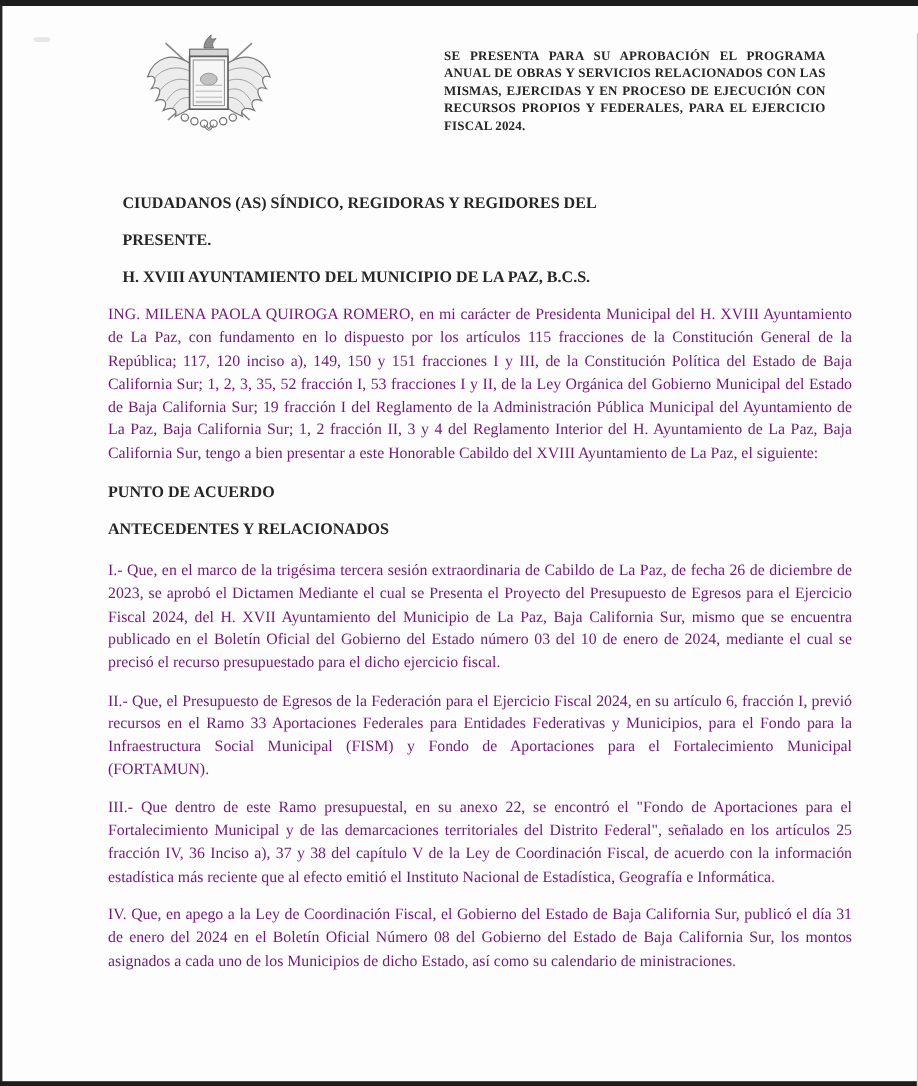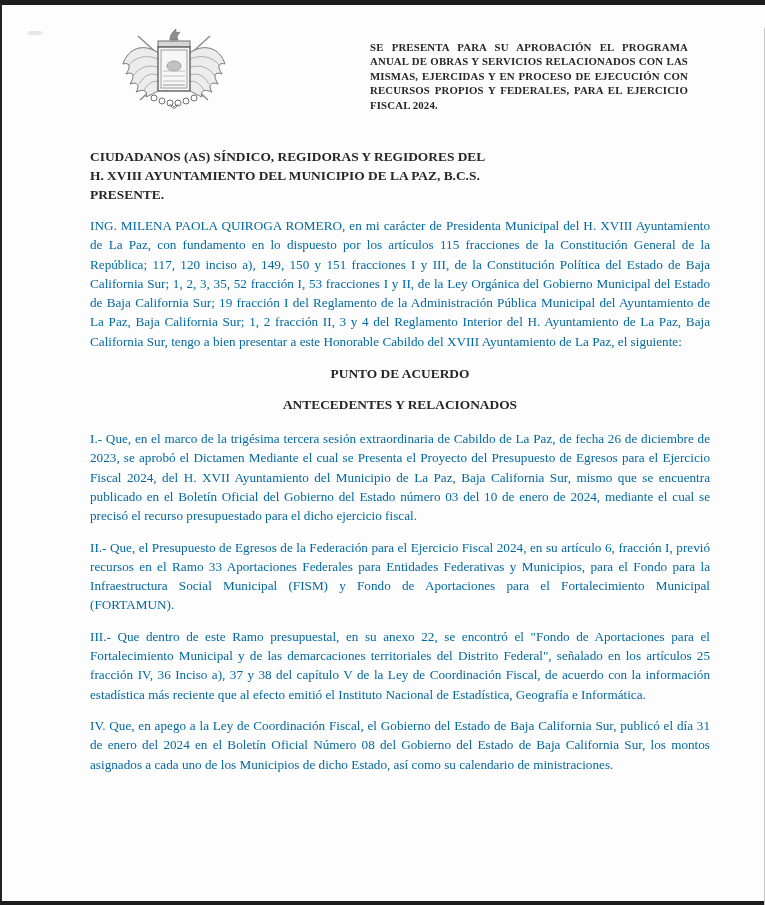--- a/index.html
+++ b/index.html
@@ -46,47 +46,47 @@
     color: #262626;
   }
 
   .content {
     position: absolute;
     left: 90px;
     width: 620px;
     top: 147px;
   }
   .addressee p {
-    margin: 0;
+    margin: 12px;
     font-size: 13.4px;
     font-weight: bold;
     line-height: 19px;
     color: #262626;
   }
   .addressee { margin-bottom: 12px; }
 
   p.body-par {
     margin: 0 0 12px 0;
     font-size: 13.2px;
     line-height: 19.3px;
     text-align: justify;
-    color: #0369a1;
+    color: #701a75;
   }
   p.intro { margin-bottom: 14px; }
   p.decree {
     font-weight: bold;
     line-height: 20.8px;
     color: #262626;
     margin-bottom: 14px;
   }
   h2.center-heading {
     margin: 0 0 13px 0;
     font-size: 13.4px;
     font-weight: bold;
-    text-align: center;
+    text-align: left;
     color: #262626;
     line-height: 18px;
   }
   h2.center-heading.second { margin-bottom: 15px; }
   p.consideration { margin-bottom: 12px; }
 </style>
 </head>
 <body>
 
 <div class="page">
@@ -125,22 +125,22 @@
       <path d="M52 80 Q56 89 60 80 M54 80 Q56 86 58 80" stroke="#7a7a7a" fill="none" stroke-width="0.9"></path>
     </svg>
   </div>
 
   <p class="header-summary">SE PRESENTA PARA SU APROBACIÓN EL PROGRAMA ANUAL DE OBRAS Y SERVICIOS RELACIONADOS CON LAS MISMAS, EJERCIDAS Y EN PROCESO DE EJECUCIÓN CON RECURSOS PROPIOS Y FEDERALES, PARA EL EJERCICIO FISCAL 2024.</p>
 
   <div class="content">
 
     <div class="addressee">
       <p>CIUDADANOS (AS) SÍNDICO, REGIDORAS Y REGIDORES DEL</p>
+      <p>PRESENTE.</p>
       <p>H. XVIII AYUNTAMIENTO DEL MUNICIPIO DE LA PAZ, B.C.S.</p>
-      <p>PRESENTE.</p>
     </div>
 
     <p class="body-par intro">ING. MILENA PAOLA QUIROGA ROMERO, en mi carácter de Presidenta Municipal del H. XVIII Ayuntamiento de La Paz, con fundamento en lo dispuesto por los artículos 115 fracciones de la Constitución General de la República; 117, 120 inciso a), 149, 150 y 151 fracciones I y III, de la Constitución Política del Estado de Baja California Sur; 1, 2, 3, 35, 52 fracción I, 53 fracciones I y II, de la Ley Orgánica del Gobierno Municipal del Estado de Baja California Sur;  19  fracción I del Reglamento de la Administración Pública Municipal del Ayuntamiento de La Paz, Baja California Sur; 1, 2 fracción II, 3 y 4  del Reglamento Interior del H. Ayuntamiento de La Paz, Baja California Sur, tengo a bien presentar a este Honorable Cabildo del XVIII Ayuntamiento de La Paz, el siguiente:</p>
 
     <h2 class="center-heading">PUNTO DE ACUERDO</h2>
 
 
     <h2 class="center-heading second">ANTECEDENTES Y RELACIONADOS</h2>
 
     <p class="body-par consideration">I.- Que, en el marco de la trigésima tercera sesión extraordinaria de Cabildo de La Paz, de fecha 26 de diciembre de 2023, se aprobó el Dictamen Mediante el cual se Presenta el Proyecto del Presupuesto de Egresos para el Ejercicio Fiscal 2024, del H. XVII Ayuntamiento del Municipio de La Paz, Baja California Sur, mismo que se encuentra publicado en el Boletín Oficial del Gobierno del Estado número 03 del 10 de enero de 2024, mediante el cual se precisó el recurso presupuestado para el dicho ejercicio fiscal.</p>

